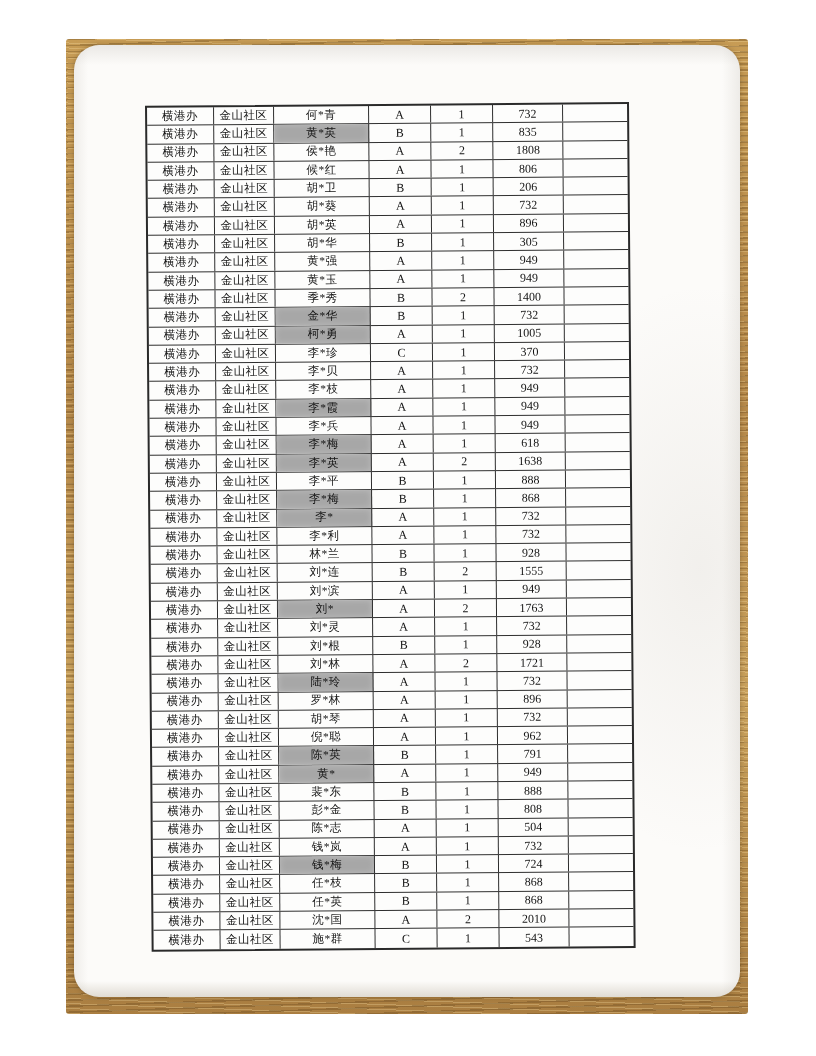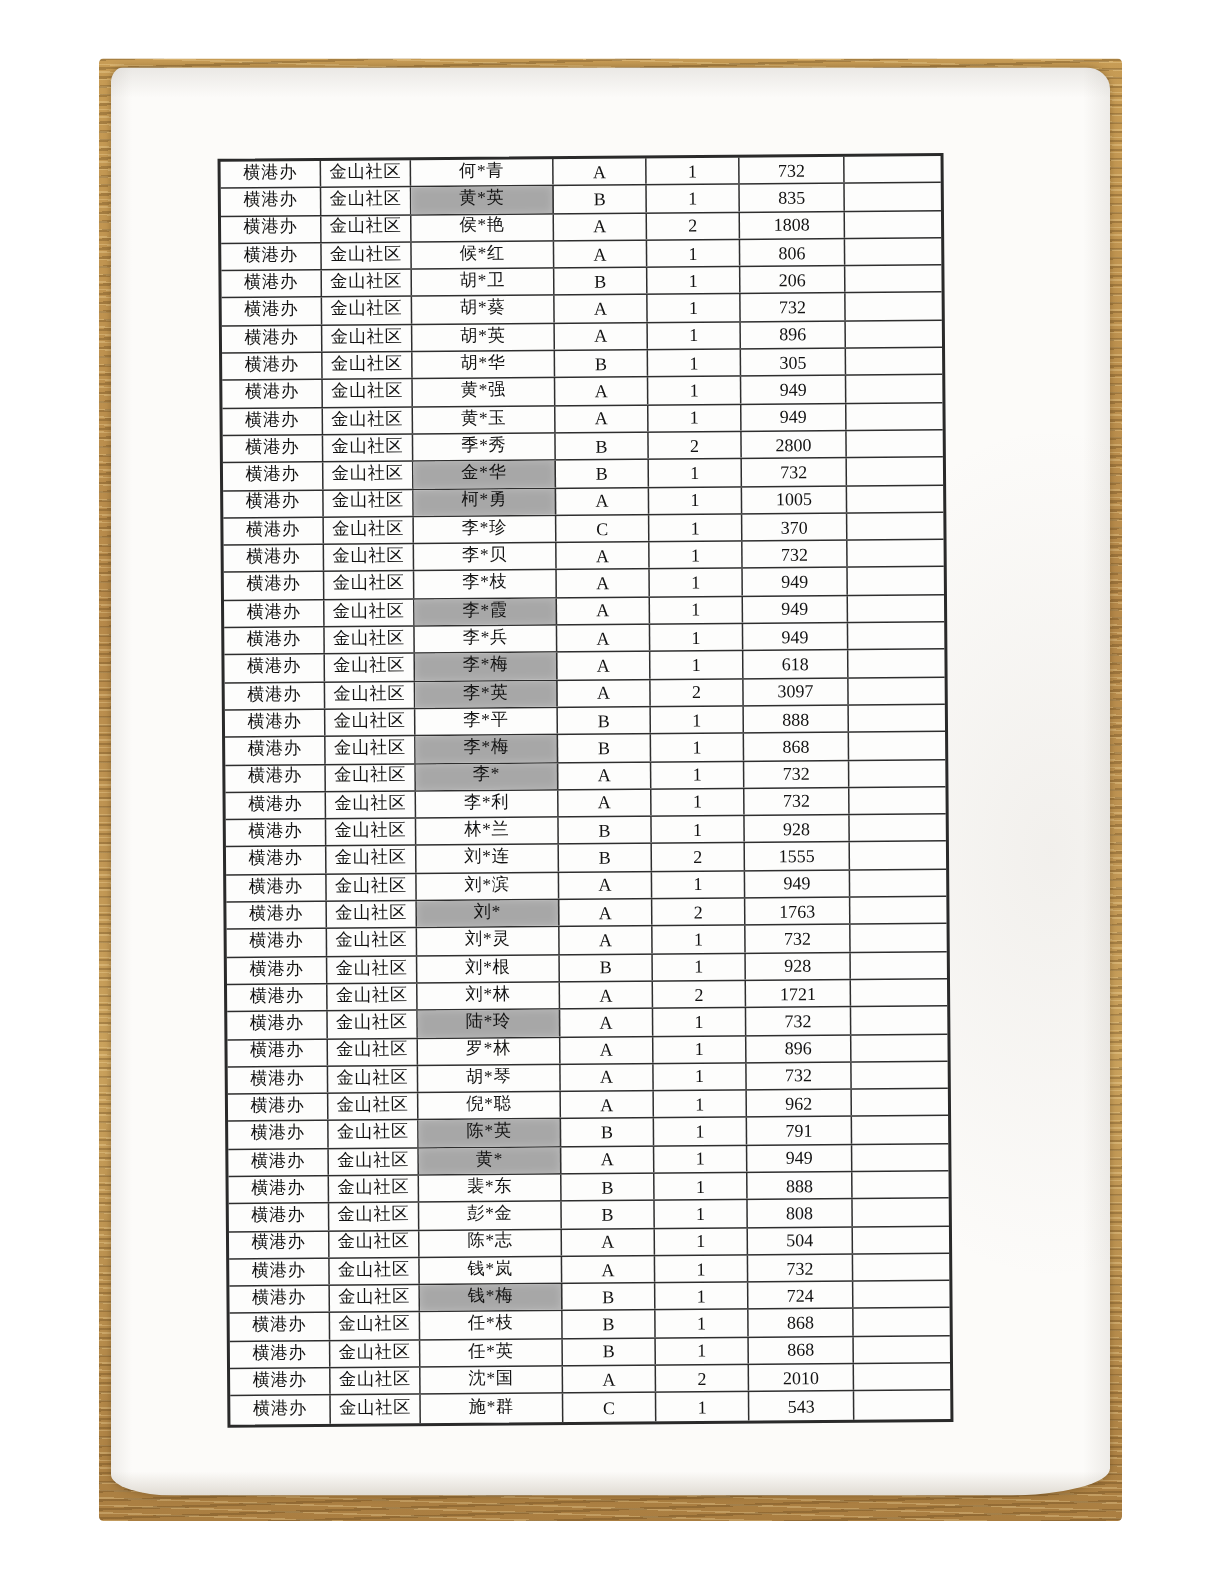--- a/index.html
+++ b/index.html
@@ -23,20 +23,21 @@
       linear-gradient(180deg, rgba(105,95,82,0.12), rgba(255,255,255,0) 20px),
       linear-gradient(0deg, rgba(112,92,58,0.20), rgba(255,255,255,0) 16px),
       linear-gradient(90deg, rgba(120,110,98,0.10), rgba(255,255,255,0) 14px),
       linear-gradient(270deg, rgba(132,122,106,0.12), rgba(255,255,255,0) 18px),
       #fcfbf9;
     border-top-left-radius:8px 10px;
     border-top-right-radius:16px 14px;
     border-bottom-right-radius:70px 18px;
     border-bottom-left-radius:42px 14px;
     box-shadow:0 0 5px rgba(80,55,20,0.40);
+    border-radius:25px;
   }
   .sheet-content{
     position:absolute;inset:0;
     transform:rotate(-0.45deg);
     transform-origin:555px 57px;
   }
   .records-table{
     position:absolute;left:71px;top:57px;width:484px;
     border:2px solid #2a2a2a;
     box-sizing:border-box;
@@ -159,21 +160,21 @@
             <div class="cell c-count">1</div>
             <div class="cell c-amount">949</div>
             <div class="cell c-blank"></div>
           </div>
           <div class="row">
             <div class="cell c-office">横港办</div>
             <div class="cell c-community">金山社区</div>
             <div class="cell c-name">季*秀</div>
             <div class="cell c-grade">B</div>
             <div class="cell c-count">2</div>
-            <div class="cell c-amount">2800</div>
+            <div class="cell c-amount">1400</div>
             <div class="cell c-blank"></div>
           </div>
           <div class="row">
             <div class="cell c-office">横港办</div>
             <div class="cell c-community">金山社区</div>
             <div class="cell c-name hl">金*华</div>
             <div class="cell c-grade">B</div>
             <div class="cell c-count">1</div>
             <div class="cell c-amount">732</div>
             <div class="cell c-blank"></div>
@@ -240,21 +241,21 @@
             <div class="cell c-count">1</div>
             <div class="cell c-amount">618</div>
             <div class="cell c-blank"></div>
           </div>
           <div class="row">
             <div class="cell c-office">横港办</div>
             <div class="cell c-community">金山社区</div>
             <div class="cell c-name hl">李*英</div>
             <div class="cell c-grade">A</div>
             <div class="cell c-count">2</div>
-            <div class="cell c-amount">3097</div>
+            <div class="cell c-amount">1638</div>
             <div class="cell c-blank"></div>
           </div>
           <div class="row">
             <div class="cell c-office">横港办</div>
             <div class="cell c-community">金山社区</div>
             <div class="cell c-name">李*平</div>
             <div class="cell c-grade">B</div>
             <div class="cell c-count">1</div>
             <div class="cell c-amount">888</div>
             <div class="cell c-blank"></div>

